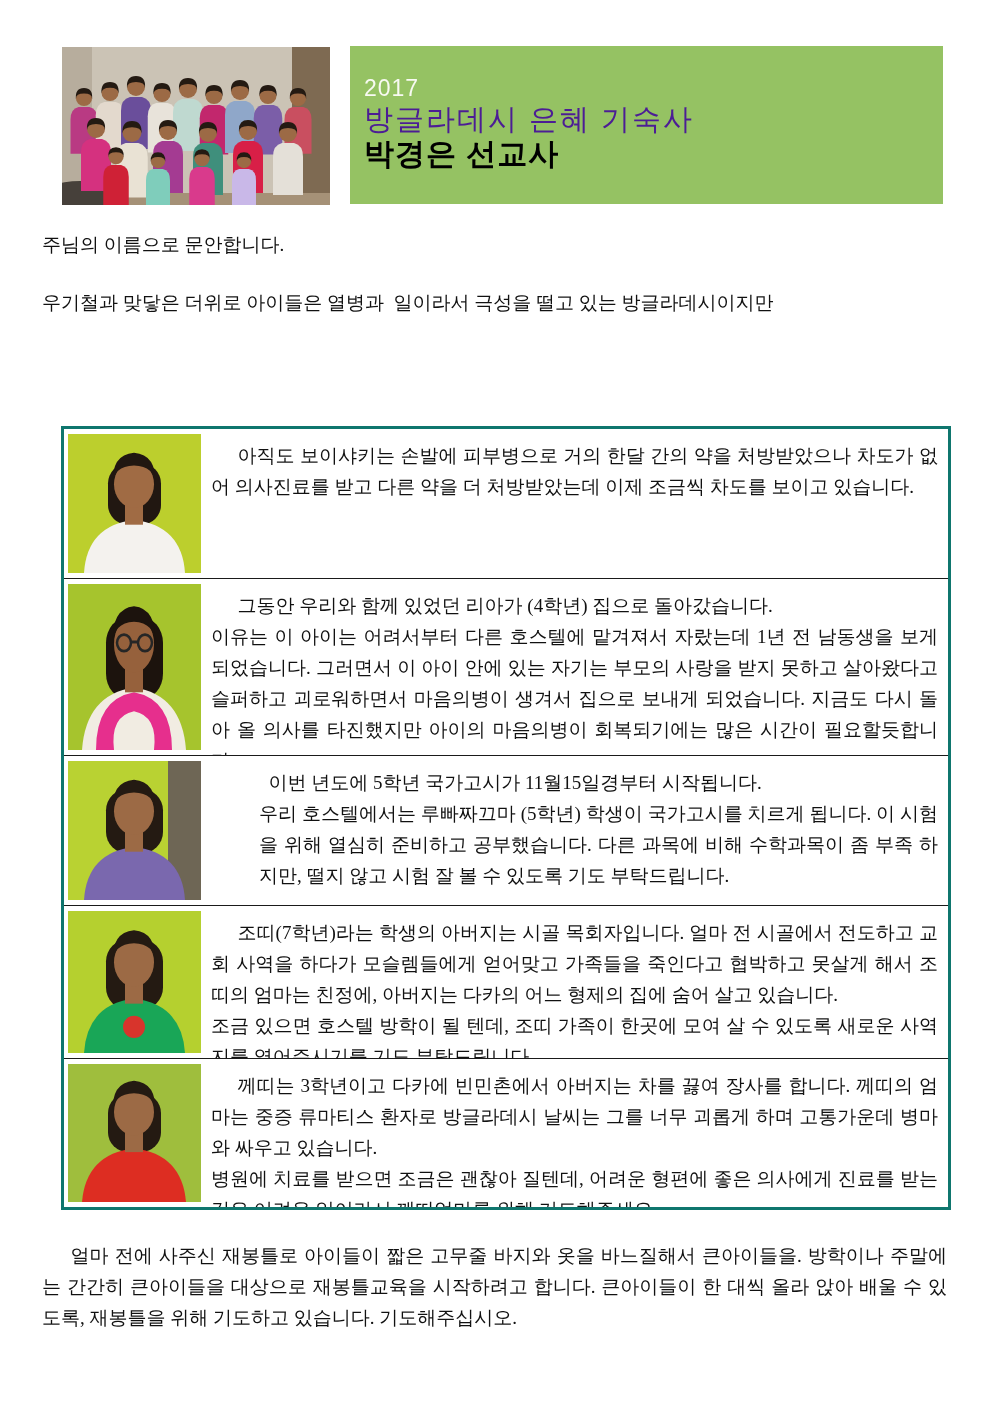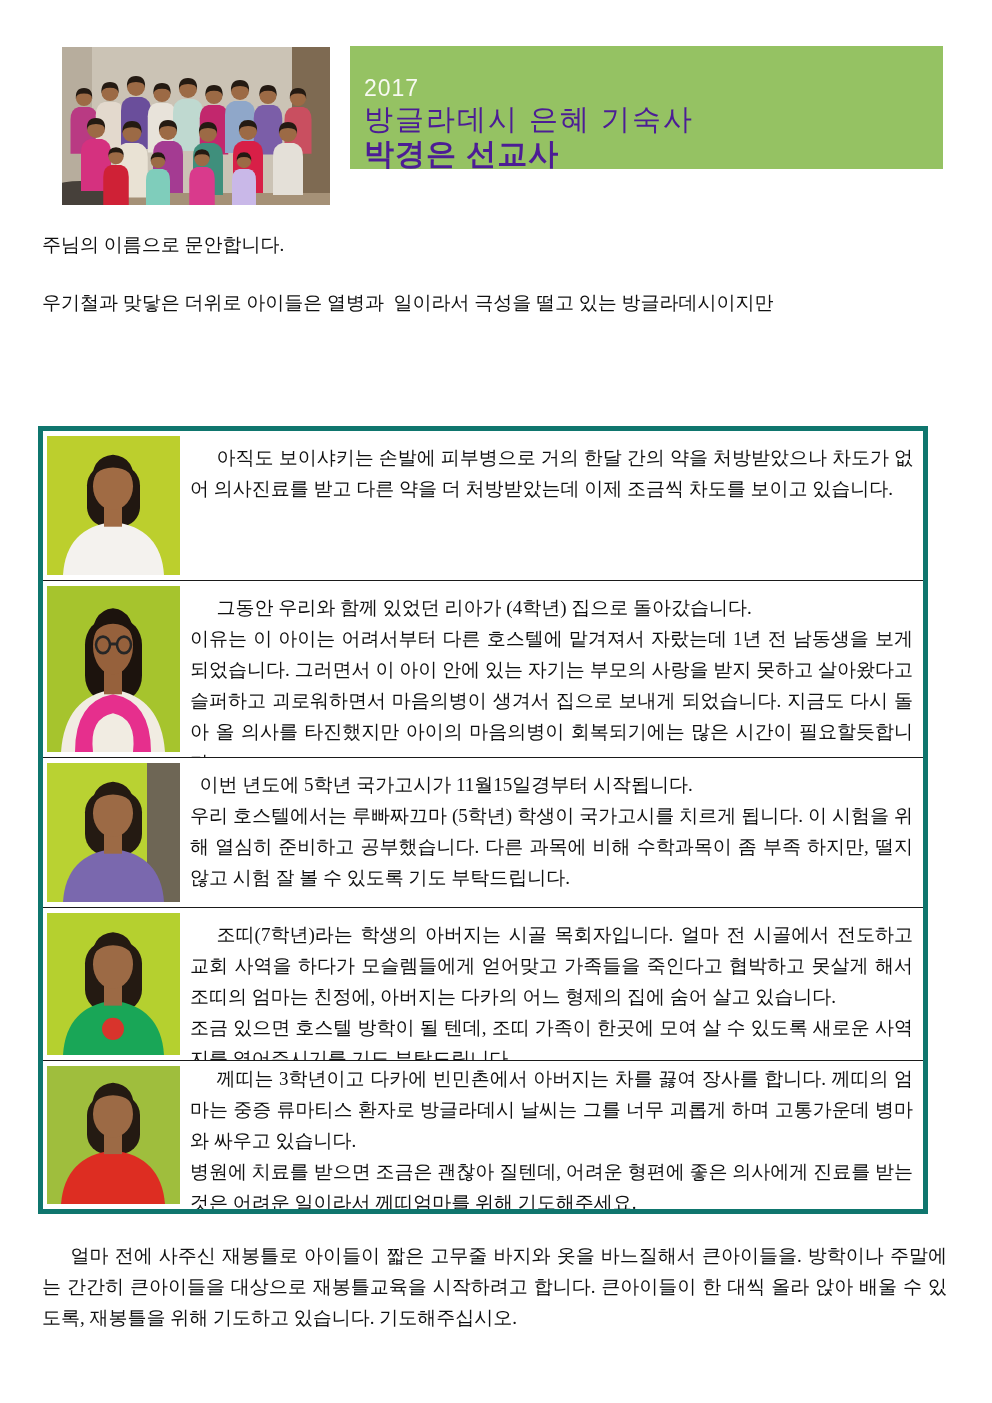--- a/index.html
+++ b/index.html
@@ -5,40 +5,40 @@
   html,body { margin:0; padding:0; background:#ffffff; }
   * { box-sizing:border-box; }
   .page {
     position:relative; width:992px; height:1403px; background:#ffffff;
     font-family:"Liberation Serif","DejaVu Serif",serif; color:#111111;
     overflow:hidden;
   }
   
   .group-photo { position:absolute; left:62px; top:47px; width:268px; height:158px; display:block; }
   .banner {
-    position:absolute; left:350px; top:46px; width:593px; height:123px;
+    position:absolute; left:350px; top:46px; width:593px; height:158px;
     padding:27px 0 6px 14px; font-family:"Liberation Sans","DejaVu Sans",sans-serif;
   }
   .banner-year  { font-size:23px; line-height:30px; letter-spacing:1px; font-weight:400; }
   .banner-title { font-size:29px; line-height:33px; letter-spacing:2px; font-weight:400; }
   .banner-name  { font-size:30px; line-height:36px; letter-spacing:1px; font-weight:700; }
   
   .intro { position:absolute; left:42px; top:230px; width:910px; font-size:19px; line-height:30px; }
   .intro-line { white-space:pre-wrap; }
   .intro-para { margin-top:28px; }
   
   .report-table {
-    position:absolute; left:38px; top:426px; width:890px;
-    border:5px solid #0f766e;
+    position:absolute; left:61px; top:426px; width:890px;
+    border:3px solid #0f766e;
   }
   .report-row { display:flex; border-bottom:1px solid #1a1a1a; overflow:hidden; }
-  .report-row:last-child { border-bottom:none;align-items:center; }
+  .report-row:last-child { border-bottom:none; }
   .report-row:nth-child(1) { height:150px; }
   .report-row:nth-child(2) { height:177px; }
-  .report-row:nth-child(3) { height:150px; }
+  .report-row:nth-child(3) { height:150px;gap:48px; }
   .report-row:nth-child(4) { height:153px; }
   .report-row:nth-child(5) { height:148px; }
   .portrait { width:133px; height:calc(100% - 10px); margin:5px 0 5px 4px; flex:0 0 133px; display:block; }
   .row-text {
     flex:1; padding:11px 10px 0 10px; font-size:19px; line-height:31px;
     text-align:justify;
   }
   .row-text p { margin:0; }
   .row-text p.first { text-indent:1.4em; }
   .report-row:nth-child(3) .row-text p.first { text-indent:0.5em; }
@@ -154,21 +154,21 @@
           <path d="M-15,52 L-15,14 Q-15,2 -6,0 L6,0 Q15,2 15,14 L15,52 Z" fill="#c9b8e8"></path>
           <circle cx="0" cy="-10" r="9" fill="#9c6a45"></circle>
           <path d="M-9,-9 Q-10,-21 0,-21 Q10,-21 9,-9 Q9,-15 0,-15 Q-9,-15 -9,-9 Z" fill="#241a12"></path>
         </g>
       </g>
   </svg>
 
   <div class="banner" style="background-color: rgb(149, 194, 99);">
     <div class="banner-year" style="color: rgb(248, 250, 242);">2017</div>
     <div class="banner-title" style="color: #4c1d95;">방글라데시 은혜 기숙사</div>
-    <div class="banner-name" style="color: #4c1d95;">박경은 선교사</div>
+    <div class="banner-name" style="color: #000000;">박경은 선교사</div>
   </div>
 
   <div class="intro">
     <div class="intro-line">주님의 이름으로 문안합니다.</div>
     <div class="intro-para">
       <div class="intro-line">우기철과 맞닿은 더위로 아이들은 열병과  일이라서 극성을 떨고 있는 방글라데시이지만</div>
     </div>
   </div>
 
   <div class="report-table">

